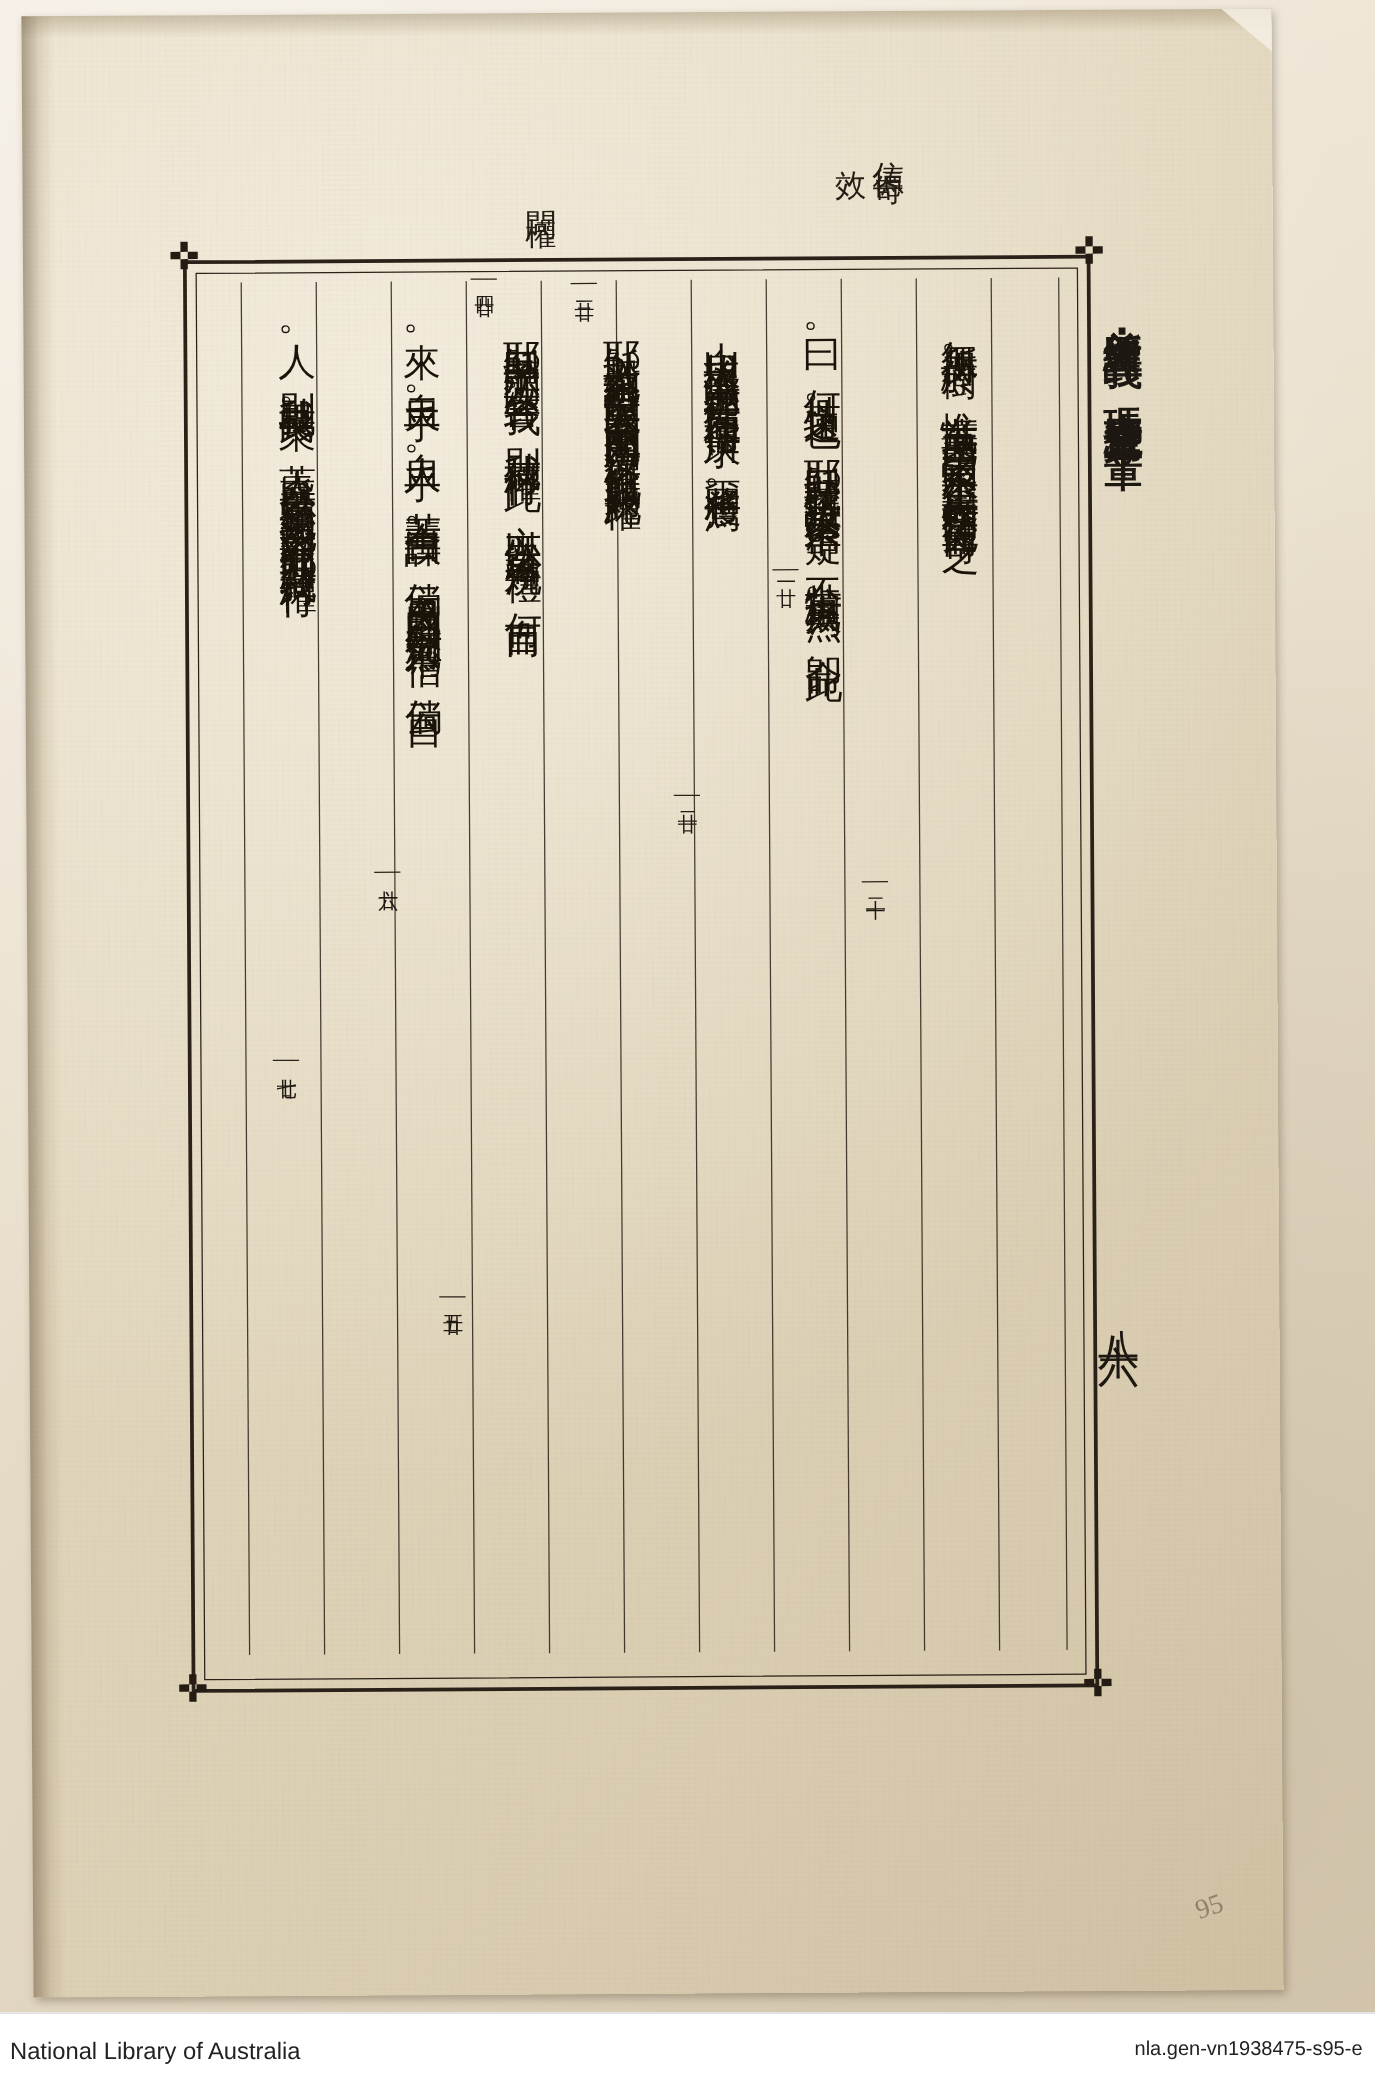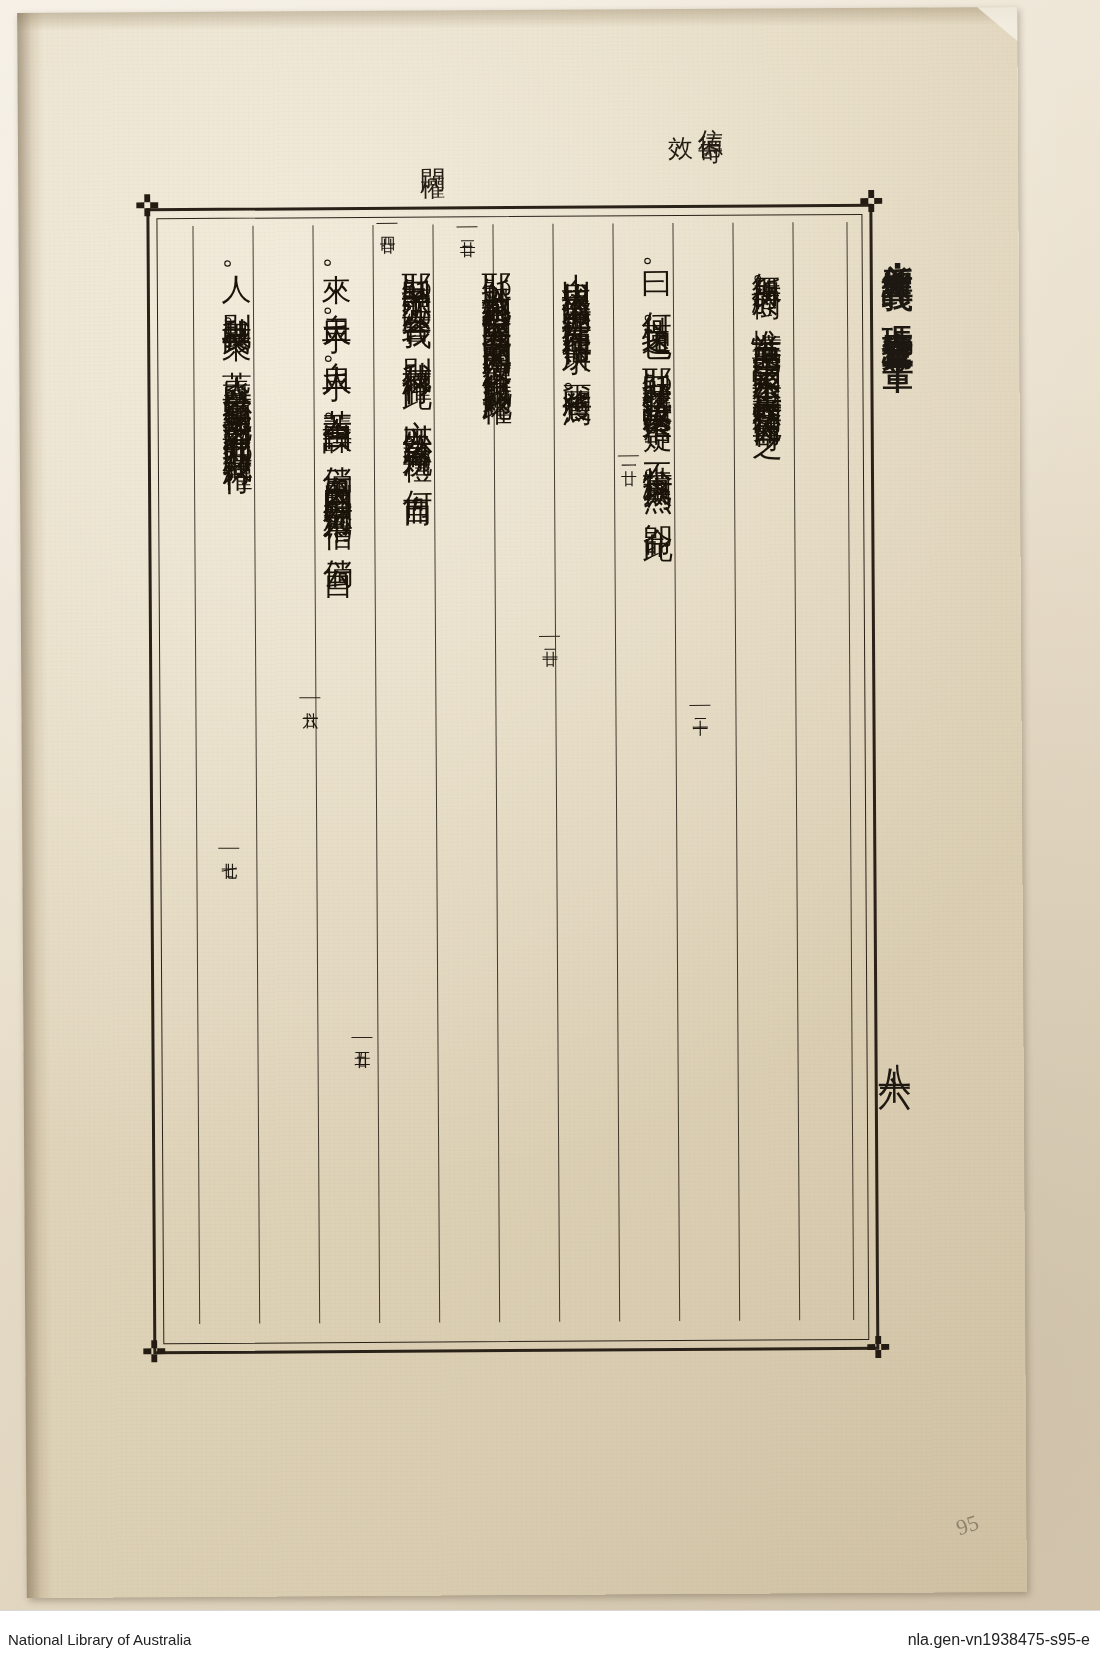--- a/index.html
+++ b/index.html
@@ -191,21 +191,21 @@
     top: 1610px;
     width: 1100px;
     height: 57px;
     background: #ffffff;
     border-top: 1px solid #d8d8d8;
   }
   #caption-left {
     position: absolute;
     left: 8px;
     top: 20px;
-    font-size: 15px;
+    font-size: 19px;
     color: #222;
     font-family: "Liberation Sans", sans-serif;
   }
   #caption-right {
     position: absolute;
     right: 10px;
     top: 20px;
     font-size: 16px;
     color: #222;
     font-family: "Liberation Sans", sans-serif;

